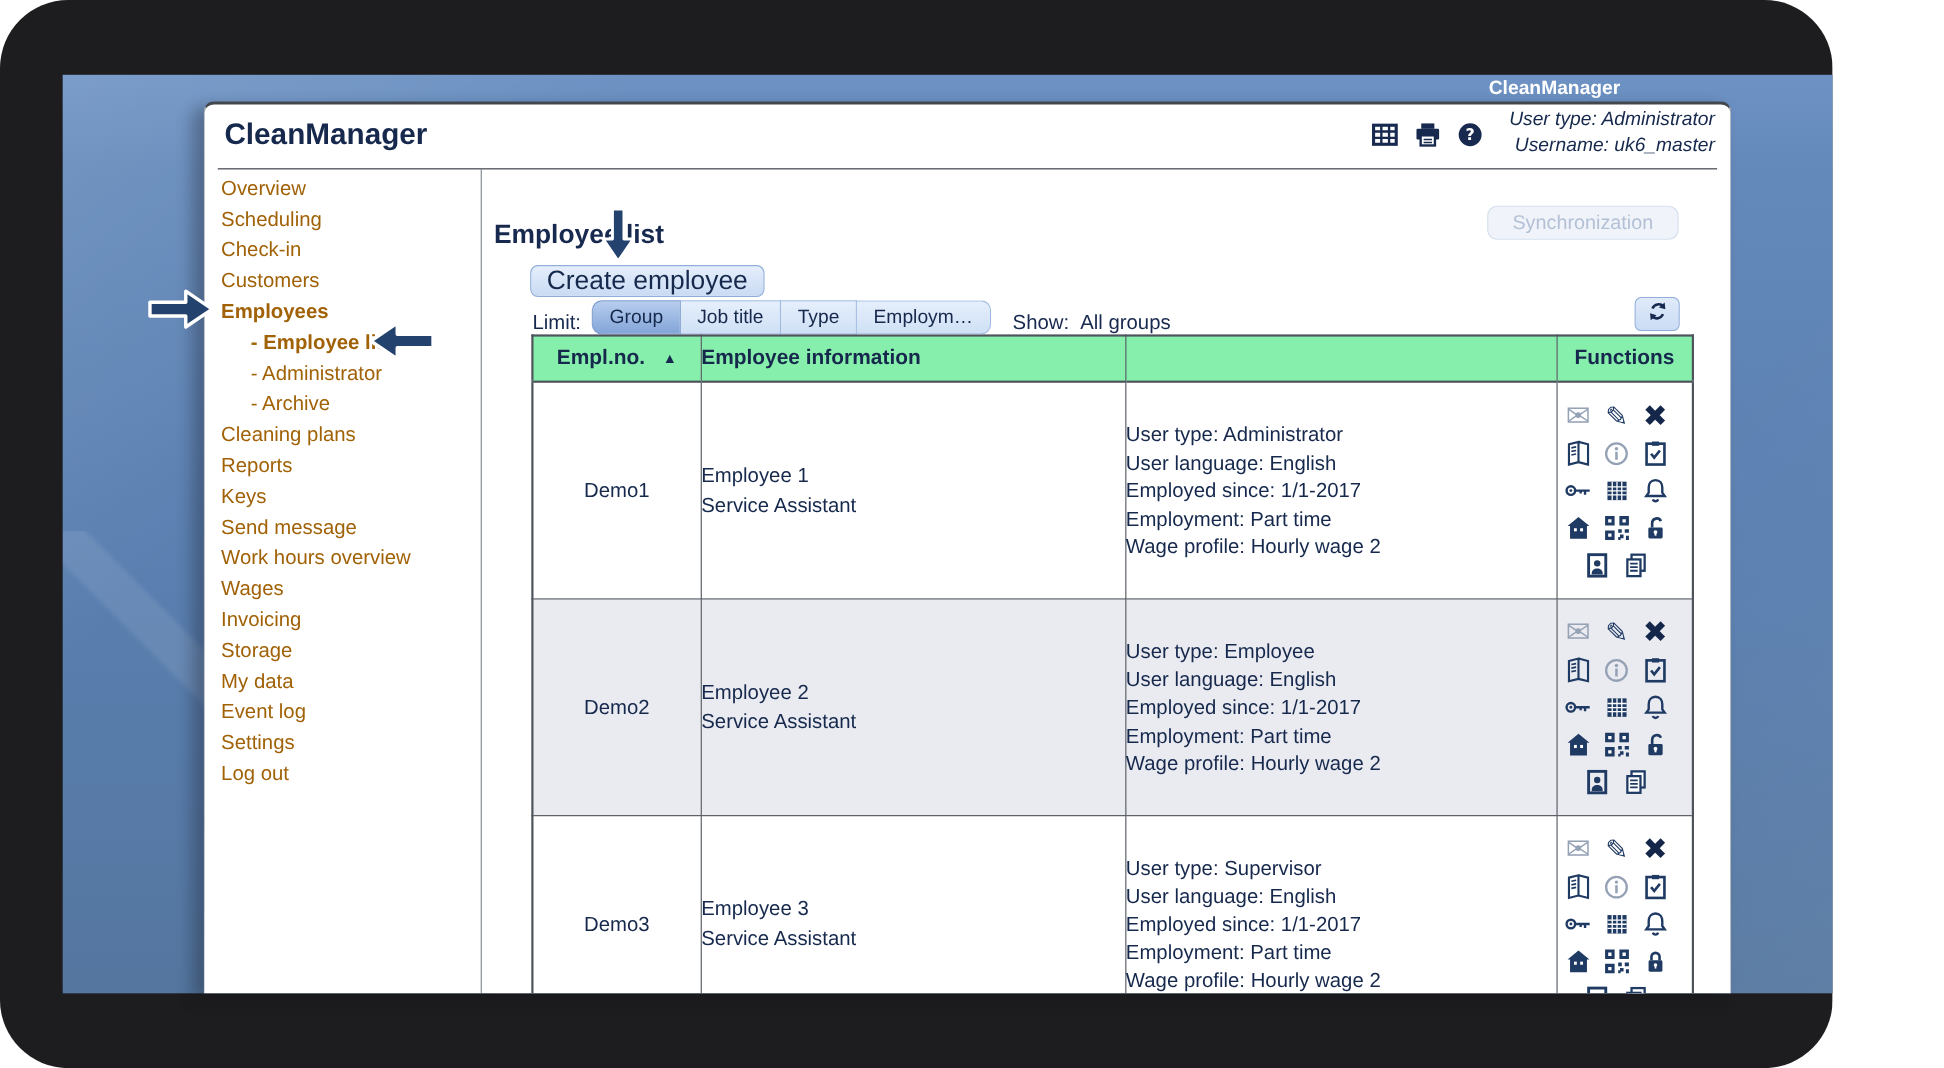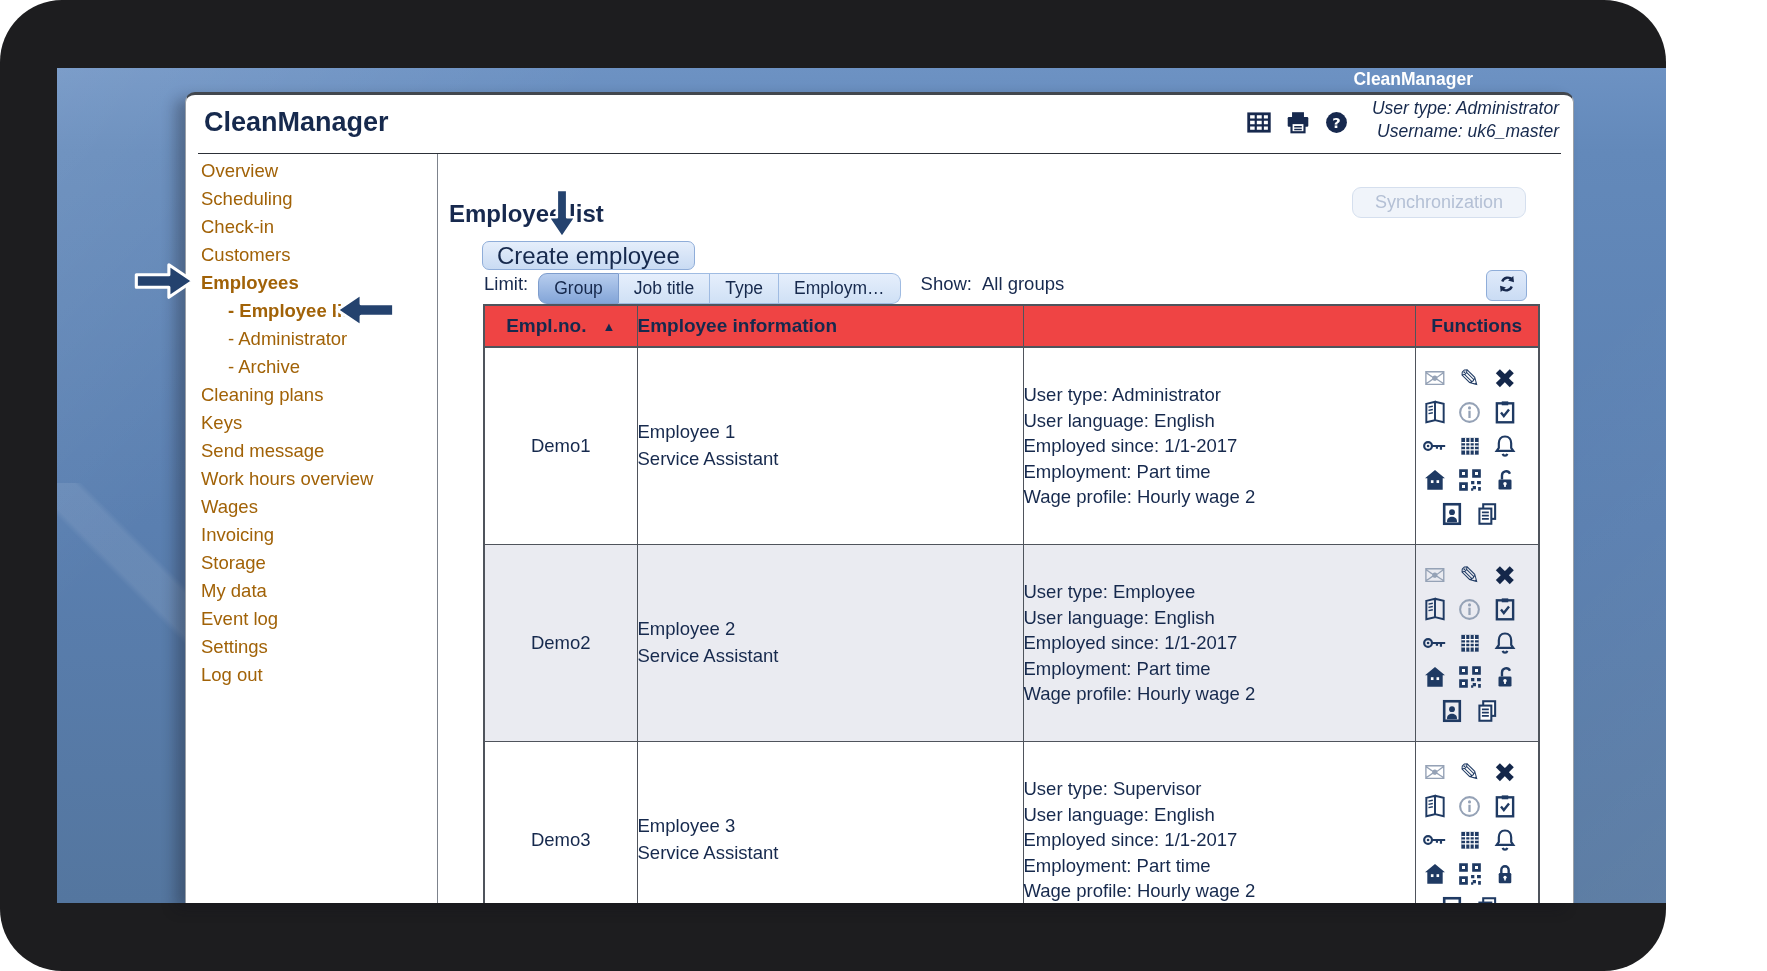--- a/index.html
+++ b/index.html
@@ -34,38 +34,38 @@
   .sidebar li.sub{padding-left:21px;margin-left:21px;}
 
   .main{position:absolute;left:252px;top:59px;right:0;bottom:0;}
   .page-title{position:absolute;left:11px;top:14px;font-size:24px;font-weight:bold;margin-top:32px;}
   .sync-btn{position:absolute;right:47px;top:33px;height:31px;padding:0 22px;border-radius:9px;
             background:#f0f4fa;border:1.5px solid #d5dfee;color:#b4c0d5;font-size:18px;
             display:flex;align-items:center;box-sizing:border-box;}
   .create-btn{position:absolute;left:44px;top:87px;height:29px;padding:0 14px;border-radius:7px;
               background:linear-gradient(#e5eefb,#c9dbf3);border:1px solid #8fadd9;color:#16294d;
               font-size:24px;display:flex;align-items:center;cursor:pointer;box-sizing:border-box;}
-  .limit-row{position:absolute;left:46px;top:119px;height:31px;display:flex;align-items:flex-start;font-size:18.5px;}
+  .limit-row{position:absolute;left:46px;top:119px;height:31px;display:flex;align-items:flex-end;font-size:18.5px;}
   .limit-label{margin-right:10px;}
   .btn-group{display:flex;height:31px;border-radius:9px;}
   .btn-group .lbtn{height:31px;padding:0 15px;display:flex;align-items:center;font-size:17.5px;color:#16294d;
                    background:linear-gradient(#e6effc,#cfe0f5);border:1px solid #9fbbe2;border-left-width:0;cursor:pointer;box-sizing:border-box;}
   .btn-group .lbtn:first-child{border-radius:9px 0 0 9px;border-left-width:1px;}
   .btn-group .lbtn:last-child{border-radius:0 9px 9px 0;}
   .btn-group .lbtn.selected{background:linear-gradient(#b7cdee,#83a5d8);border-color:#7e9dcd;}
   .show-label{margin-left:20px;}
   .show-value{margin-left:10px;}
   .refresh-btn{position:absolute;right:46px;top:116px;width:41px;height:31px;border-radius:6px;
                background:linear-gradient(#e0eafa,#cadcf4);border:1px solid #8fadd9;
                display:flex;align-items:center;justify-content:center;cursor:pointer;box-sizing:border-box;}
 
   table.emp{position:absolute;left:45px;top:150px;width:1055px;border-collapse:collapse;table-layout:fixed;
             border:2px solid #4f545c;font-size:18.5px;color:#16294d;}
   table.emp th, table.emp td{border:1px solid #4f545c;vertical-align:middle;padding:0;}
-  table.emp thead th{height:40px;background:#ef4444;font-size:19px;border-bottom:2px solid #4f545c;}
+  table.emp thead th{height:40px;background:#86efac;font-size:19px;border-bottom:2px solid #4f545c;}
   th.h-emplno{cursor:pointer;}
   .sort-tri{font-size:13px;margin-left:16px;position:relative;top:-1px;}
   th.h-info{text-align:left;padding-left:14px;}
   table.emp td{height:196px;}
   tr.alt td{background:#eaebf1;}
   .cell-no{text-align:center;}
   .cell-name{padding-left:14px;line-height:1.45;}
   .cell-info{padding-left:14px;line-height:1.38;font-size:18.5px;}
   .fn-grid{display:flex;flex-direction:column;align-items:center;gap:2px;padding-right:14px;}
   .fn-row{display:flex;}
@@ -123,20 +123,21 @@
       <ul id="sidebar-list">
           <li class="">Overview</li>
           <li class="">Scheduling</li>
           <li class="">Check-in</li>
           <li class="">Customers</li>
           <li class="bold ">Employees</li>
           <li class="bold sub">- Employee list</li>
           <li class="sub">- Administrator</li>
           <li class="sub">- Archive</li>
           <li class="">Cleaning plans</li>
+          <li class="">Reports</li>
           <li class="">Keys</li>
           <li class="">Send message</li>
           <li class="">Work hours overview</li>
           <li class="">Wages</li>
           <li class="">Invoicing</li>
           <li class="">Storage</li>
           <li class="">My data</li>
           <li class="">Event log</li>
           <li class="">Settings</li>
           <li class="">Log out</li>

